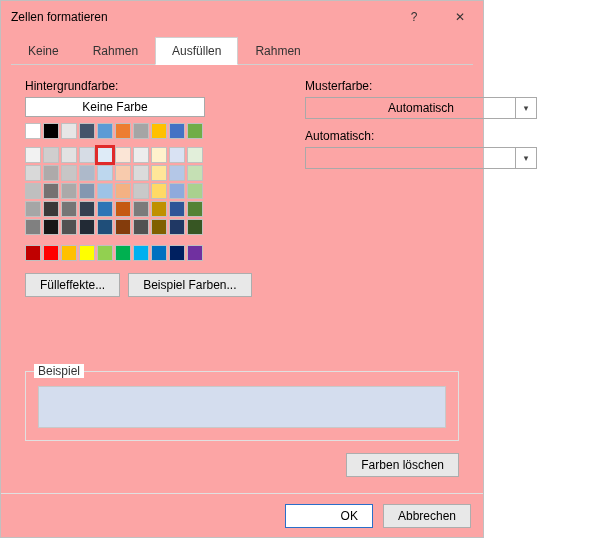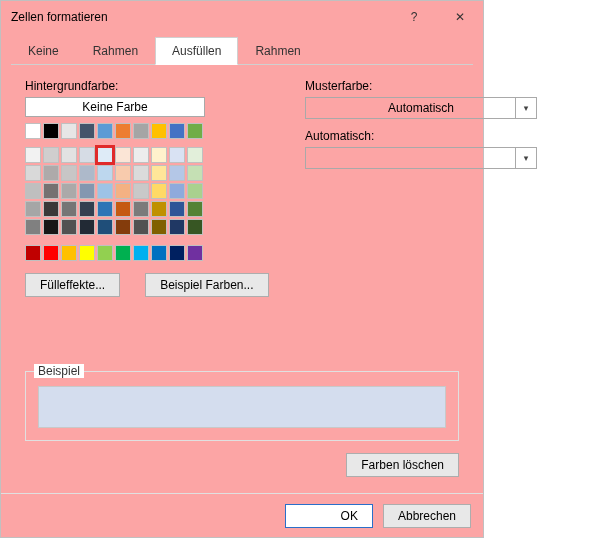--- a/index.html
+++ b/index.html
@@ -16,21 +16,21 @@
   .left { flex:0 0 260px; }
   .right { flex:1; }
   .section-label { margin:4px 0 4px 0; }
   .nocolor-btn { display:block; width:180px; height:20px; line-height:18px; text-align:center; border:1px solid #a9a9a9; background:#fff; margin-left:0; cursor:default; }
   .theme-row { display:flex; gap:2px; margin:6px 0 2px 0; }
   .swatch { width:16px; height:16px; border:1px solid #c0c0c0; }
   .palette { display:flex; flex-direction:column; gap:2px; margin:8px 0 2px 0; }
   .palette .row { display:flex; gap:2px; height:16px; }
   .selected { outline:3px solid #e02a2a; outline-offset:-1px; border:1px solid #3a7ad9; z-index:2; position:relative; }
   .std-row { display:flex; gap:2px; margin:10px 0 12px 0; }
-  .btnrow { display:flex; gap:25px; }
+  .btnrow { display:flex; gap:8px; }
   .winbtn { height:24px; line-height:22px; padding:0 14px; border:1px solid #adadad; background:#e8e8e8; cursor:default; }
   .drop { position:relative; width:232px; }
   .drop .box { border:1px solid #a9a9a9; height:22px; line-height:20px; text-align:center; }
   .drop .arrow { position:absolute; right:0; top:0; width:22px; height:22px; border:1px solid #a9a9a9; display:flex; align-items:center; justify-content:center; font-size:9px; color:#444; }
   .right-sec { margin-bottom:10px; }
   .example-wrap { position:absolute; left:24px; right:24px; top:370px; }
   .fieldset-label { position:absolute; left:8px; top:-8px; background:#fff; padding:0 4px; font-size:12px; color:#333; z-index:1; }
   .fieldset { border:1px solid #e0e0e0; height:70px; position:relative; }
   .preview { position:absolute; left:12px; right:12px; top:14px; bottom:12px; background:#d4ddee; border:1px solid #c8c8c8; }
   .bottom-single { position:absolute; right:24px; top:452px; }

